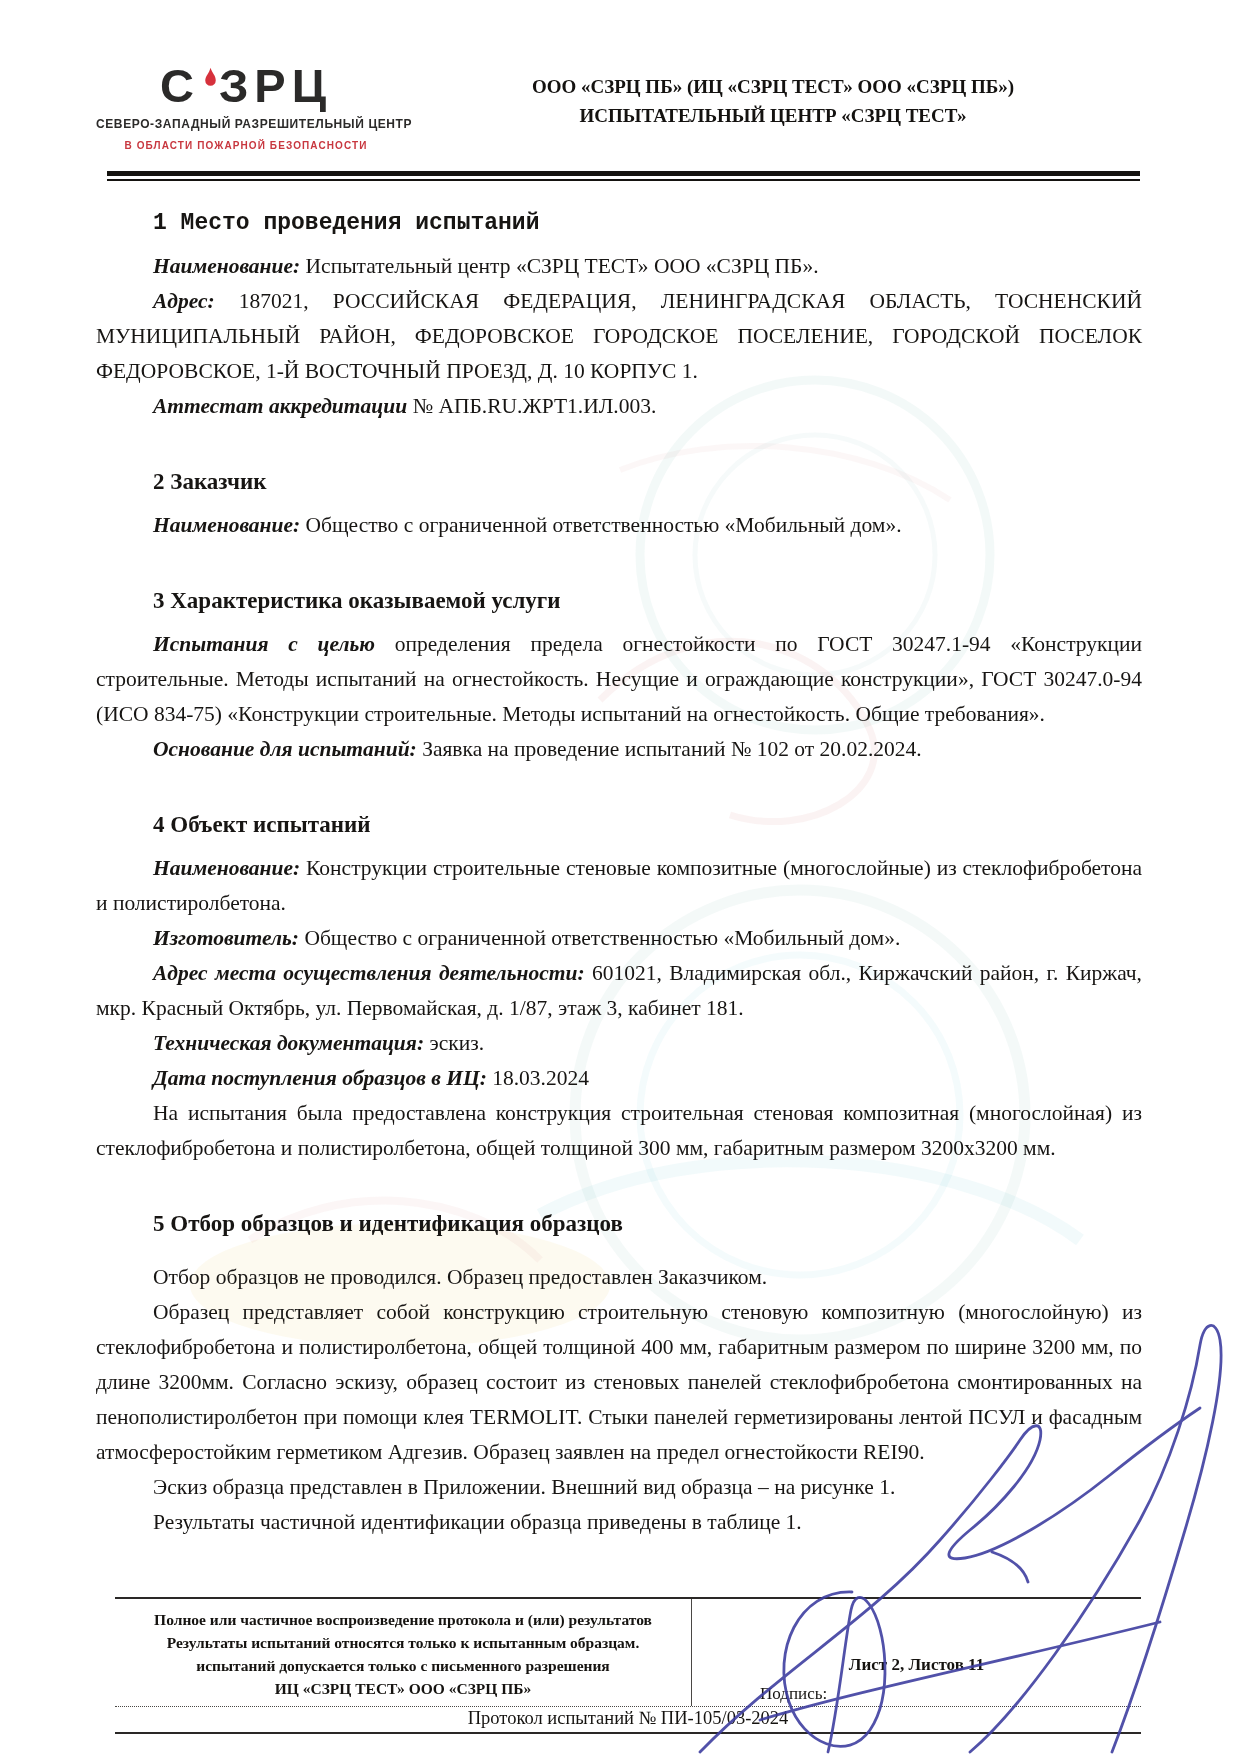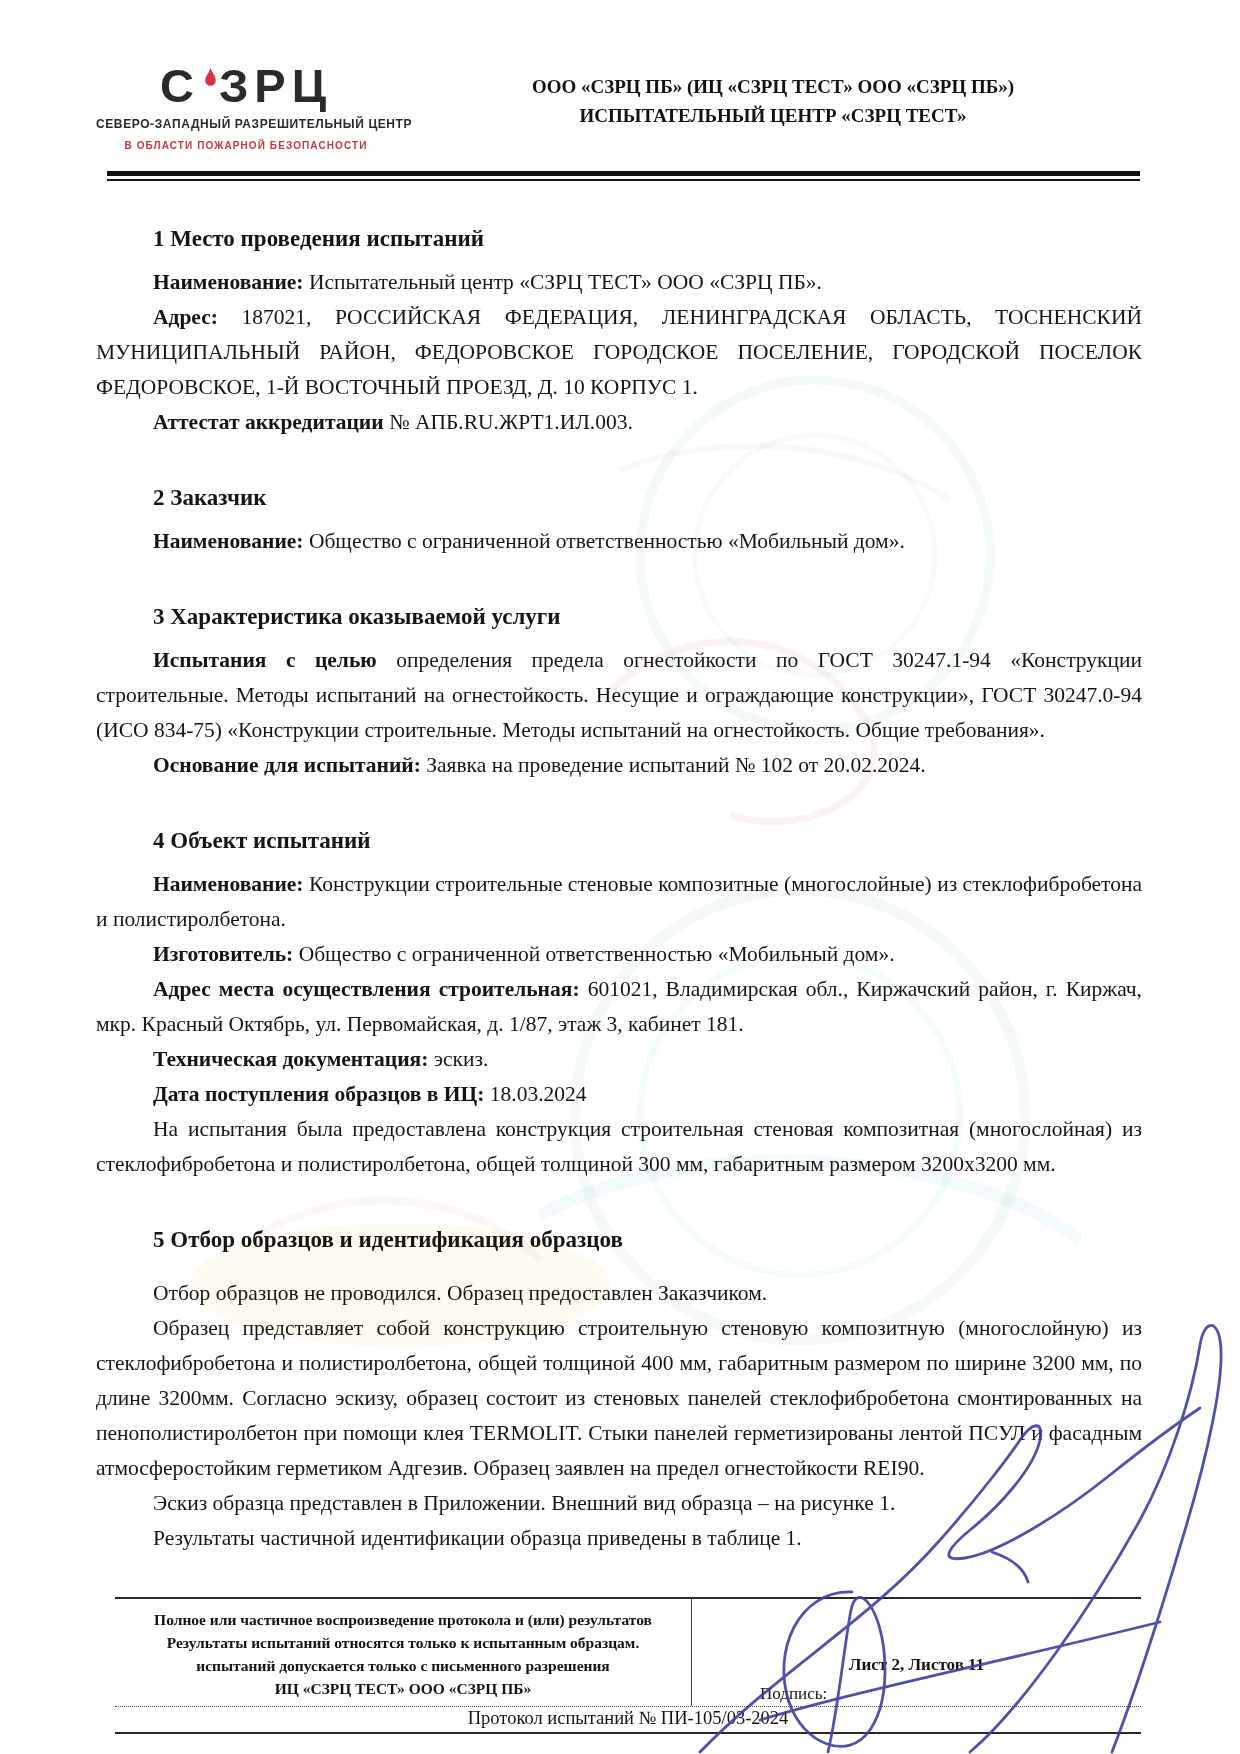--- a/index.html
+++ b/index.html
@@ -33,23 +33,23 @@
 
   
   .content{
     position:relative;z-index:2;padding:16px 98px 0 96px;
     font-size:21.5px;line-height:35px;text-align:justify;
   }
   .sec-heading{
     font-weight:bold;font-size:23px;text-indent:57px;text-align:left;
     margin:40px 0 8px 0;line-height:36px;
   }
-  .sec-heading.first{margin-top:24px;}
+  .sec-heading.first{margin-top:8px;font-family:Liberation Mono, monospace;}
   .para{margin:0;text-indent:57px;}
-  .lead{font-weight:bold;}
+  .lead{font-weight:bold;font-style:italic;}
   .gap-after{margin-bottom:18px;}
 
   
   .footer-table{
     position:absolute;left:115px;top:1597px;width:1026px;z-index:2;
     font-family:"Liberation Serif", serif;color:#151310;
   }
   .f-row1{display:flex;border-top:2px solid #2a2826;border-bottom:1px dotted #4a4845;}
   .f-left{
     width:548px;flex:none;border-right:1px solid #4a4845;
@@ -115,21 +115,21 @@
   <div>
     <div class="sec-heading">3 Характеристика оказываемой услуги</div>
     <p class="para"><span class="lead">Испытания с целью</span><span> определения предела огнестойкости по ГОСТ 30247.1-94 «Конструкции строительные. Методы испытаний на огнестойкость. Несущие и ограждающие конструкции», ГОСТ 30247.0-94 (ИСО 834-75) «Конструкции строительные. Методы испытаний на огнестойкость. Общие требования».</span></p>
     <p class="para"><span class="lead">Основание для испытаний:</span><span> Заявка на проведение испытаний № 102 от 20.02.2024.</span></p>
   </div>
 
   <div>
     <div class="sec-heading">4 Объект испытаний</div>
     <p class="para"><span class="lead">Наименование:</span><span> Конструкции строительные стеновые композитные (многослойные) из стеклофибробетона и полистиролбетона.</span></p>
     <p class="para"><span class="lead">Изготовитель:</span><span> Общество с ограниченной ответственностью «Мобильный дом».</span></p>
-    <p class="para"><span class="lead">Адрес места осуществления строительная:</span><span> 601021, Владимирская обл., Киржачский район, г. Киржач, мкр. Красный Октябрь, ул. Первомайская, д. 1/87, этаж 3, кабинет 181.</span></p>
+    <p class="para"><span class="lead">Адрес места осуществления деятельности:</span><span> 601021, Владимирская обл., Киржачский район, г. Киржач, мкр. Красный Октябрь, ул. Первомайская, д. 1/87, этаж 3, кабинет 181.</span></p>
     <p class="para"><span class="lead">Техническая документация:</span><span> эскиз.</span></p>
     <p class="para"><span class="lead">Дата поступления образцов в ИЦ:</span><span> 18.03.2024</span></p>
     <p class="para">На испытания была предоставлена конструкция строительная стеновая композитная (многослойная) из стеклофибробетона и полистиролбетона, общей толщиной 300 мм, габаритным размером 3200х3200 мм.</p>
   </div>
 
   <div>
     <div class="sec-heading gap-after">5 Отбор образцов и идентификация образцов</div>
     <p class="para">Отбор образцов не проводился. Образец предоставлен Заказчиком.</p>
     <p class="para">Образец представляет собой конструкцию строительную стеновую композитную (многослойную) из стеклофибробетона и полистиролбетона, общей толщиной 400 мм, габаритным размером по ширине 3200 мм, по длине 3200мм. Согласно эскизу, образец состоит из стеновых панелей стеклофибробетона смонтированных на пенополистиролбетон при помощи клея TERMOLIT.  Стыки панелей герметизированы лентой ПСУЛ и фасадным атмосферостойким герметиком Адгезив. Образец заявлен на предел огнестойкости REI90.</p>
     <p class="para">Эскиз образца представлен в Приложении. Внешний вид образца – на рисунке 1.</p>

